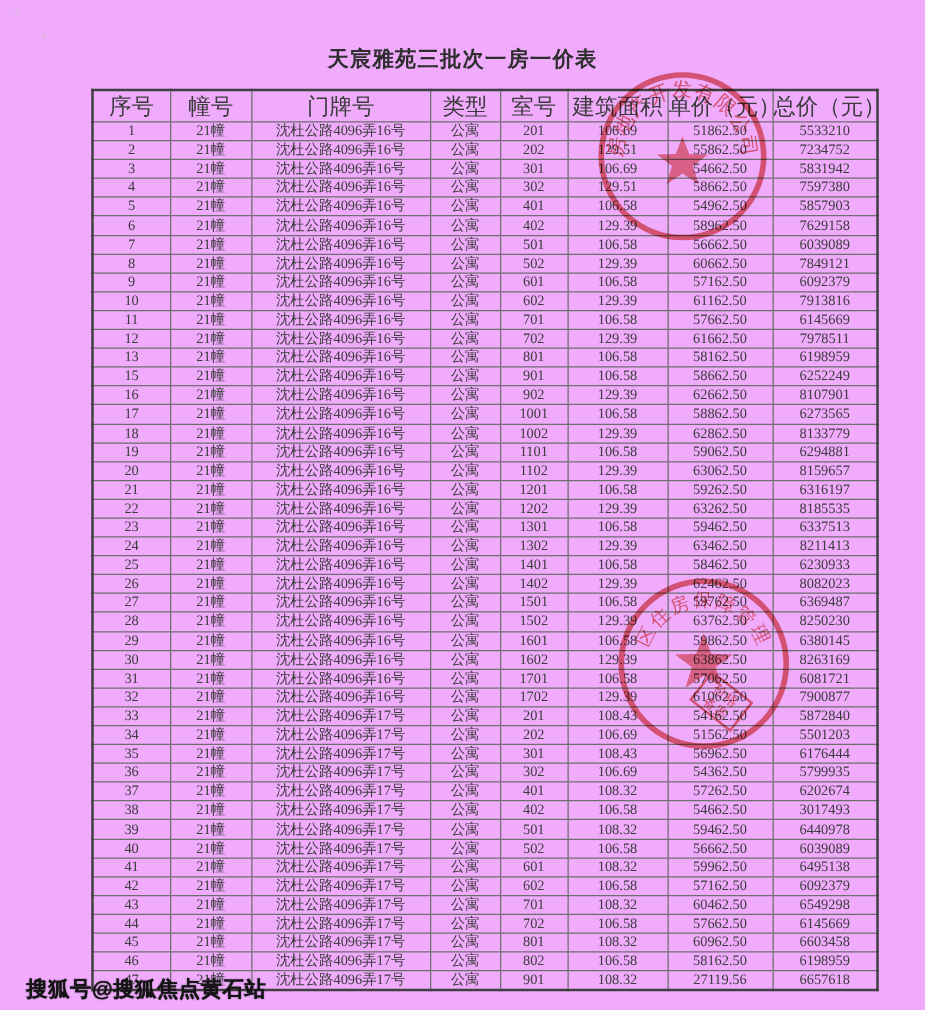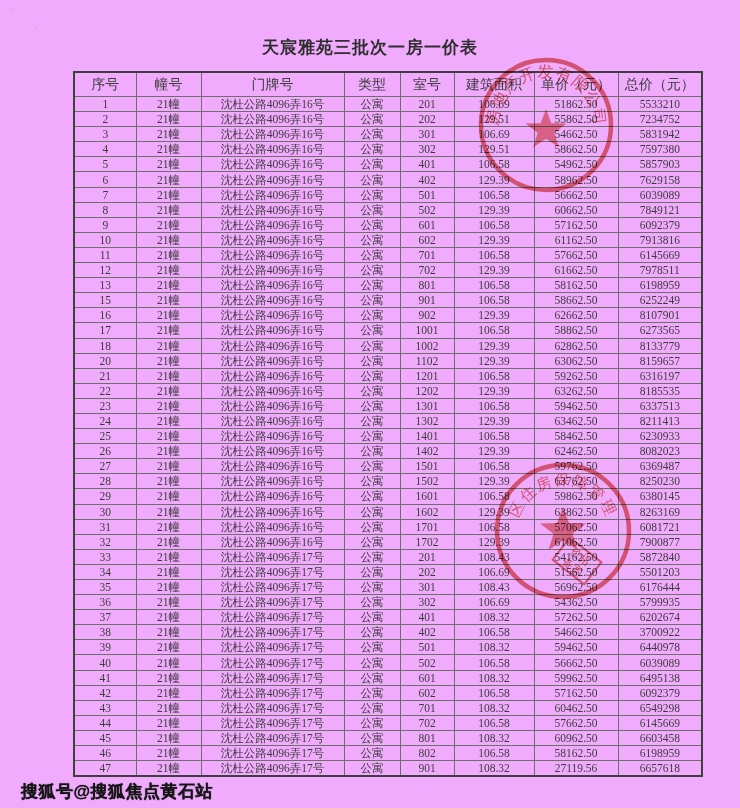--- a/index.html
+++ b/index.html
@@ -33,21 +33,21 @@
     text-align:center;
     vertical-align:middle;
     overflow:hidden;
     white-space:nowrap;
     padding:0;
     color:#3c3c3c;
   }
   table.price-table{border:2px solid #3f3f3f;}
   table.price-table thead th{
     height:23px;
-    font-size:14px;
+    font-size:18px;
     font-weight:normal;
     margin-top:29px;
   }
   table.price-table tbody td{
     height:14.1px;
     font-size:11.5px;
     line-height:14px;
   }
   .stamp{
     position:absolute;
@@ -268,20 +268,30 @@
       <td>18</td>
       <td>21幢</td>
       <td>沈杜公路4096弄16号</td>
       <td>公寓</td>
       <td>1002</td>
       <td>129.39</td>
       <td>62862.50</td>
       <td>8133779</td>
     </tr>
         <tr>
+      <td>19</td>
+      <td>21幢</td>
+      <td>沈杜公路4096弄16号</td>
+      <td>公寓</td>
+      <td>1101</td>
+      <td>106.58</td>
+      <td>59062.50</td>
+      <td>6294881</td>
+    </tr>
+        <tr>
       <td>20</td>
       <td>21幢</td>
       <td>沈杜公路4096弄16号</td>
       <td>公寓</td>
       <td>1102</td>
       <td>129.39</td>
       <td>63062.50</td>
       <td>8159657</td>
     </tr>
         <tr>
@@ -455,21 +465,21 @@
       <td>6202674</td>
     </tr>
         <tr>
       <td>38</td>
       <td>21幢</td>
       <td>沈杜公路4096弄17号</td>
       <td>公寓</td>
       <td>402</td>
       <td>106.58</td>
       <td>54662.50</td>
-      <td>3700922</td>
+      <td>3017493</td>
     </tr>
         <tr>
       <td>39</td>
       <td>21幢</td>
       <td>沈杜公路4096弄17号</td>
       <td>公寓</td>
       <td>501</td>
       <td>108.32</td>
       <td>59462.50</td>
       <td>6440978</td>

